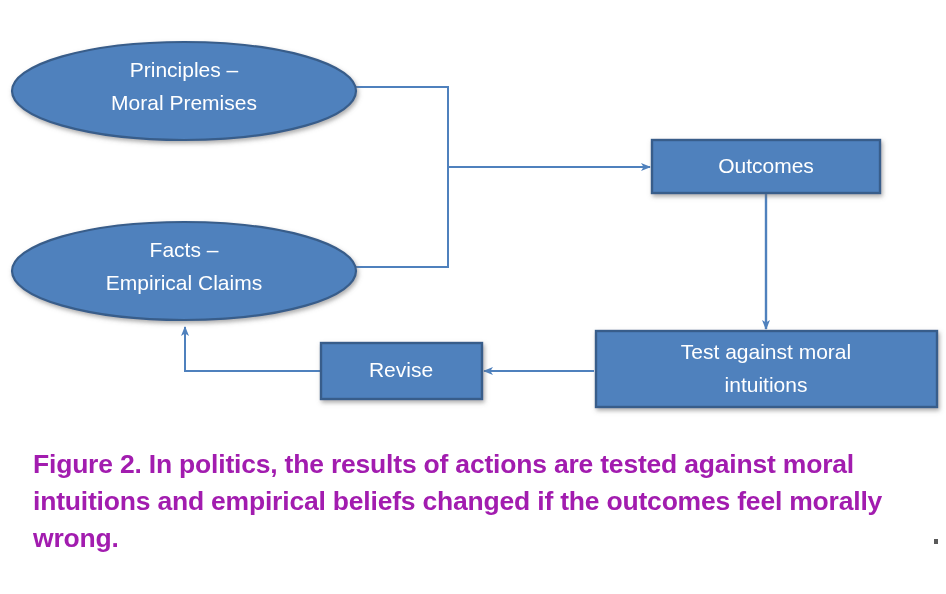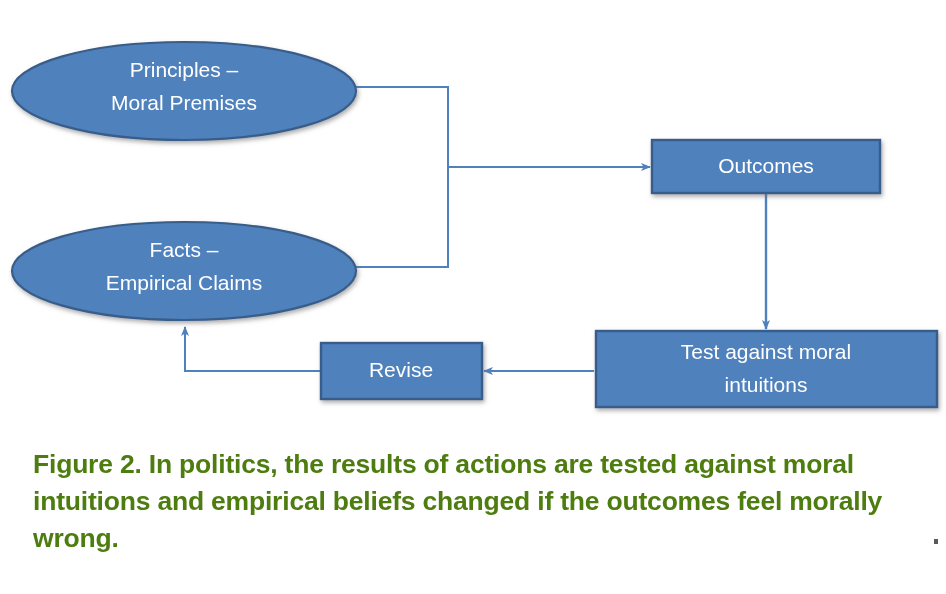--- a/index.html
+++ b/index.html
@@ -36,21 +36,21 @@
   }
   .caption {
     position: absolute;
     left: 33px;
     top: 446px;
     width: 880px;
     font-family: "Liberation Sans", sans-serif;
     font-size: 26.5px;
     font-weight: bold;
     line-height: 37px;
-    color: #4d7c0f;
+    color: #a21caf;
     letter-spacing: -0.2px;
   }
   .speck {
     position: absolute;
     left: 934px;
     top: 539px;
     width: 4px;
     height: 5px;
     background: #5a5a5a;
   }

